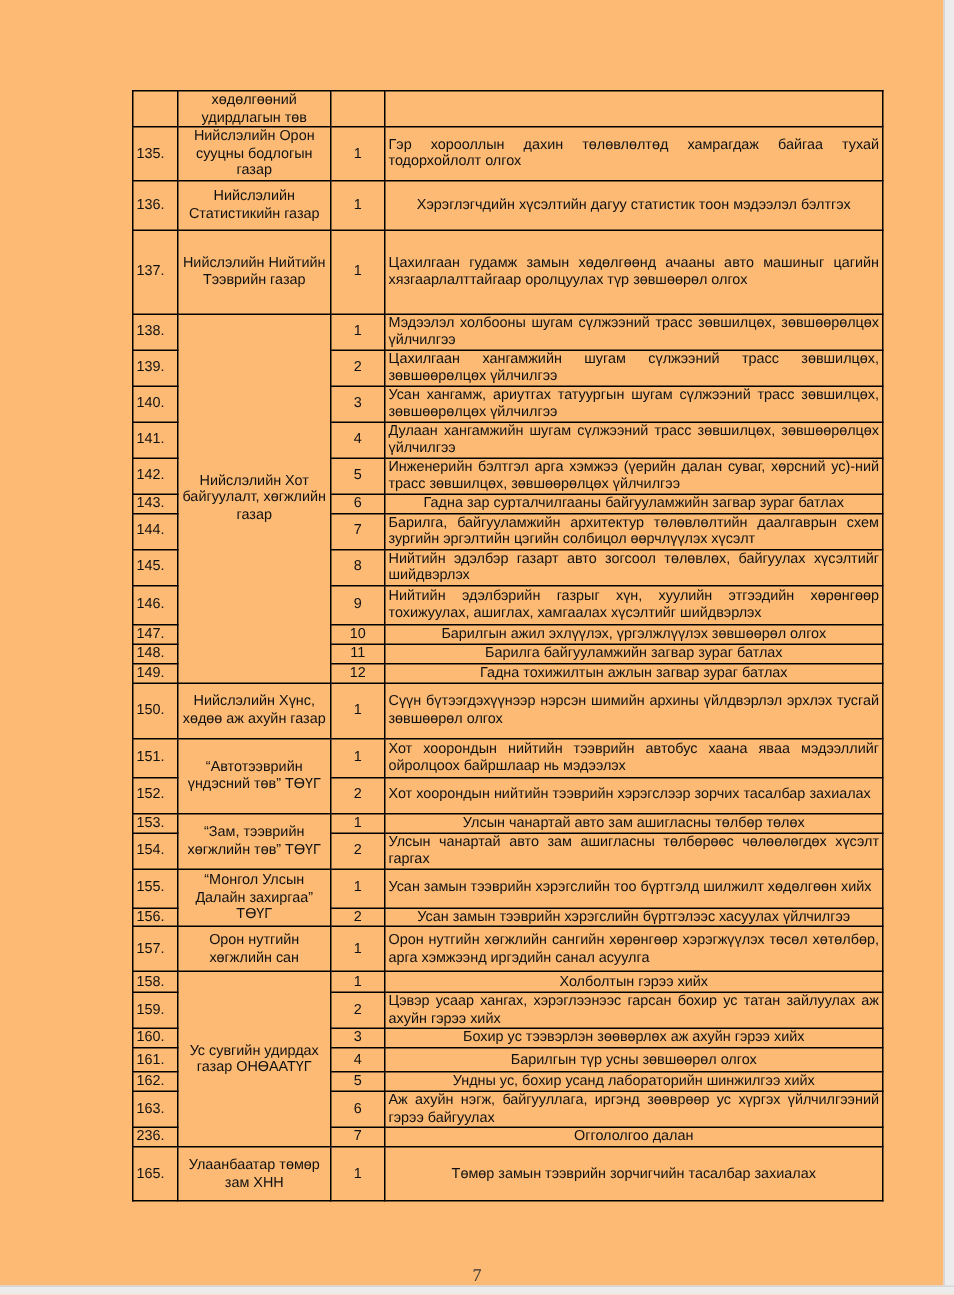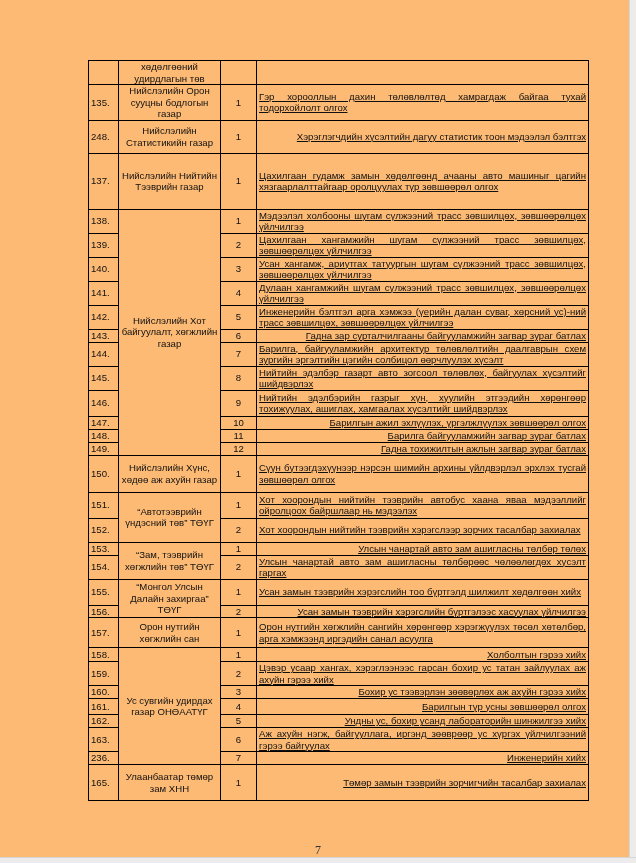--- a/index.html
+++ b/index.html
@@ -11,22 +11,22 @@
   .right-strip { position: absolute; right: 0; top: 0; width: 6px; height: 863px; background: #ececec; border-left: 1px solid #d6d6d6; }
   .bottom-strip { position: absolute; left: 0; bottom: 0; width: 636px; height: 5px; background: #ececec; border-top: 1px solid #d6d6d6; }
   table.svc {
     position: absolute; left: 88px; top: 60px; width: 500px;
     border-collapse: collapse; table-layout: fixed; font-size: 9.6px; line-height: 11.5px;
   }
   table.svc td { border: 1px solid #000; padding: 0 2px; vertical-align: middle; overflow: hidden; }
   td.num { padding-right: 2px; }
   td.org { text-align: center; }
   td.idx { text-align: center; }
-  td.desc { text-align: justify; padding-left: 5px; padding-right: 4px; text-decoration: underline; }
-  td.desc.single { text-align: right; }
+  td.desc { text-align: justify; padding-left: 5px; padding-right: 4px; }
+  td.desc.single { text-align: center; }
   .page-number { position: absolute; left: 0; width: 636px; top: 843px; text-align: center;
     font-family: "Liberation Serif", "DejaVu Serif", serif; font-size: 12px; color: #333; }
 </style>
 </head>
 <body>
 
 <div class="page">
   <table class="svc">
     <colgroup>
       <col style="width:30px">
@@ -41,21 +41,21 @@
         <td class="idx"></td>
         <td class="desc"></td>
       </tr>
       <tr style="height:35px">
         <td class="num">135.</td>
         <td class="org">Нийслэлийн Орон сууцны бодлогын газар</td>
         <td class="idx">1</td>
         <td class="desc">Гэр хорооллын дахин төлөвлөлтөд хамрагдаж байгаа тухай тодорхойлолт олгох</td>
       </tr>
       <tr style="height:33px">
-        <td class="num">248.</td>
+        <td class="num">136.</td>
         <td class="org">Нийслэлийн Статистикийн газар</td>
         <td class="idx">1</td>
         <td class="desc single">Хэрэглэгчдийн хүсэлтийн дагуу статистик тоон мэдээлэл бэлтгэх</td>
       </tr>
       <tr style="height:56px">
         <td class="num">137.</td>
         <td class="org">Нийслэлийн Нийтийн Тээврийн газар</td>
         <td class="idx">1</td>
         <td class="desc">Цахилгаан гудамж замын хөдөлгөөнд ачааны авто машиныг цагийн хязгаарлалттайгаар оролцуулах түр зөвшөөрөл олгох</td>
       </tr>
@@ -192,21 +192,21 @@
         <td class="desc single">Ундны ус, бохир усанд лабораторийн шинжилгээ хийх</td>
       </tr>
       <tr style="height:23px">
         <td class="num">163.</td>
         <td class="idx">6</td>
         <td class="desc">Аж ахуйн нэгж, байгууллага, иргэнд зөөврөөр ус хүргэх үйлчилгээний гэрээ байгуулах</td>
       </tr>
       <tr style="height:13px">
         <td class="num">236.</td>
         <td class="idx">7</td>
-        <td class="desc single">Инженерийн хийх</td>
+        <td class="desc single">Оггололгоо далан</td>
       </tr>
       <tr style="height:36px">
         <td class="num">165.</td>
         <td class="org">Улаанбаатар төмөр зам ХНН</td>
         <td class="idx">1</td>
         <td class="desc single">Төмөр замын тээврийн зорчигчийн тасалбар захиалах</td>
       </tr>
     </tbody>
   </table>
 

